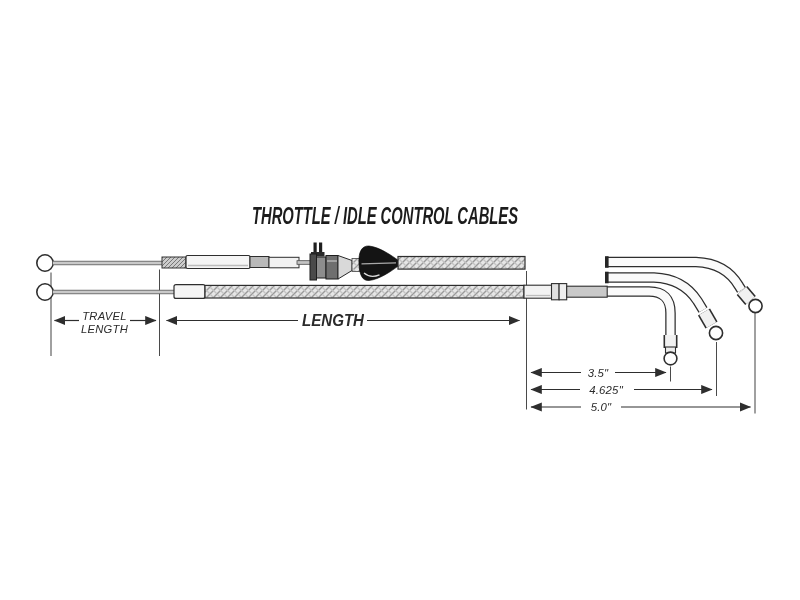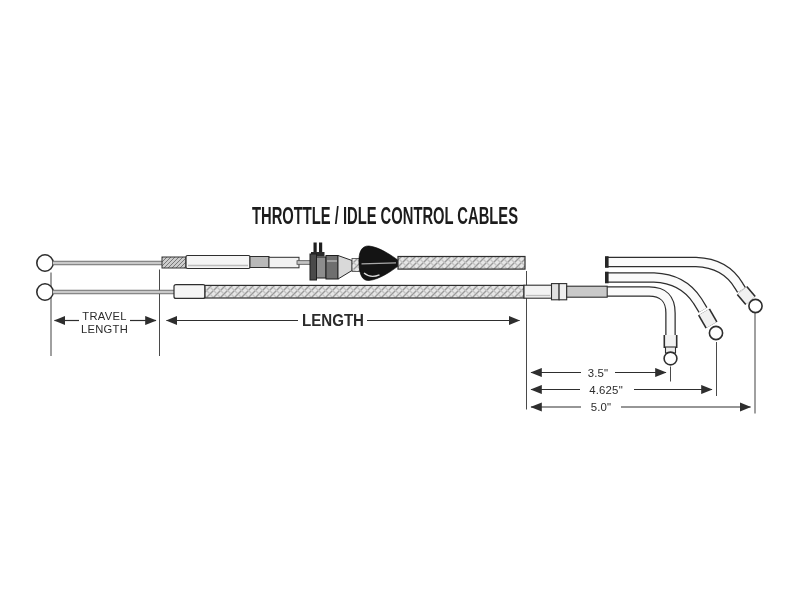--- a/index.html
+++ b/index.html
@@ -1,17 +1,17 @@
 <!DOCTYPE html>
 <html><head>
 <meta charset="utf-8">
 <style>
   html,body{margin:0;padding:0;background:#ffffff;}
   .stage{position:relative;width:800px;height:423px;background:#ffffff;overflow:hidden;
-         font-family:"Liberation Sans",sans-serif;}
+         font-family:"Liberation Sans",sans-serif;font-style:italic;}
   .stage svg{position:absolute;left:0;top:0;}
   text{font-family:"Liberation Sans",sans-serif;fill:#2b2b2b;}
   .dim-text{font-size:11.4px;letter-spacing:.2px;}
   .dim-text-small{font-size:11.2px;letter-spacing:.3px;}
   .length-text{font-size:16.5px;font-weight:bold;letter-spacing:0;}
   .title-text{font-size:23px;font-weight:bold;fill:#1c1c1c;}
   .dimline{stroke:#2e2e2e;stroke-width:1.2;fill:none;}
   .extline{stroke:#4a4a4a;stroke-width:1.05;fill:none;}
   .tube-outer{stroke:#2e2e2e;stroke-width:10.5;fill:none;stroke-linecap:butt;}
   .tube-inner{stroke:#fafafa;stroke-width:8;fill:none;stroke-linecap:butt;}

